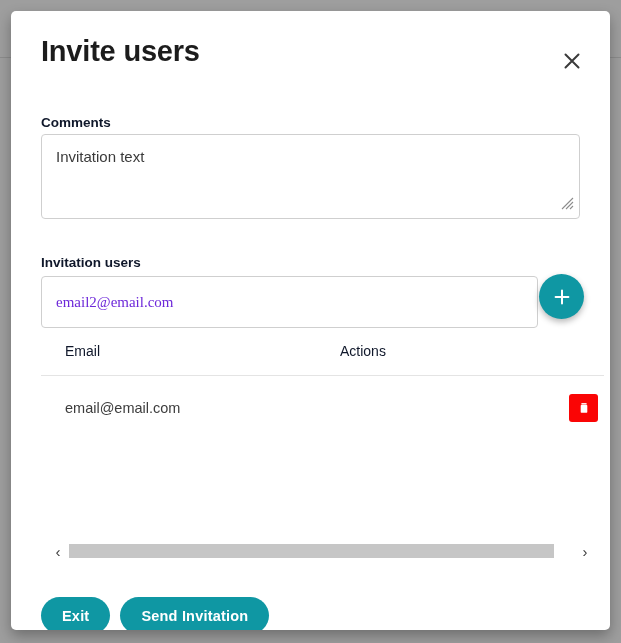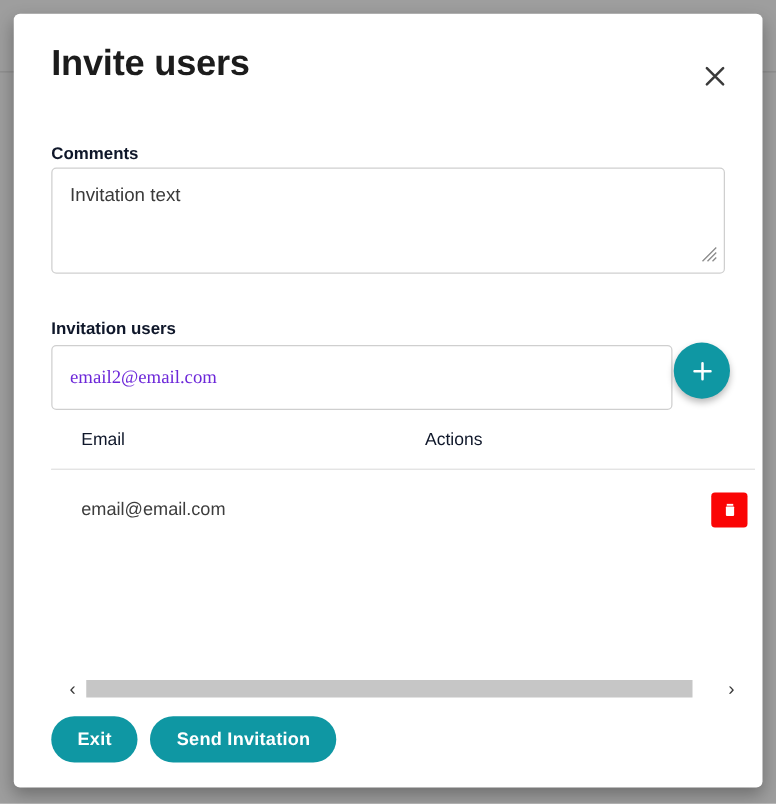--- a/index.html
+++ b/index.html
@@ -256,20 +256,21 @@
     border: none;
     border-radius: 19px;
     font-family: "Liberation Sans", sans-serif;
     font-size: 14.5px;
     font-weight: bold;
     height: 37px;
     padding: 0 21px;
     cursor: pointer;
     letter-spacing: 0.2px;
     white-space: nowrap;
+    margin-top: 24px;
   }
 </style>
 </head>
 <body>
 
 <div class="backdrop-rule"></div>
 
 <div class="dialog">
   <div class="dialog-inner">
 

